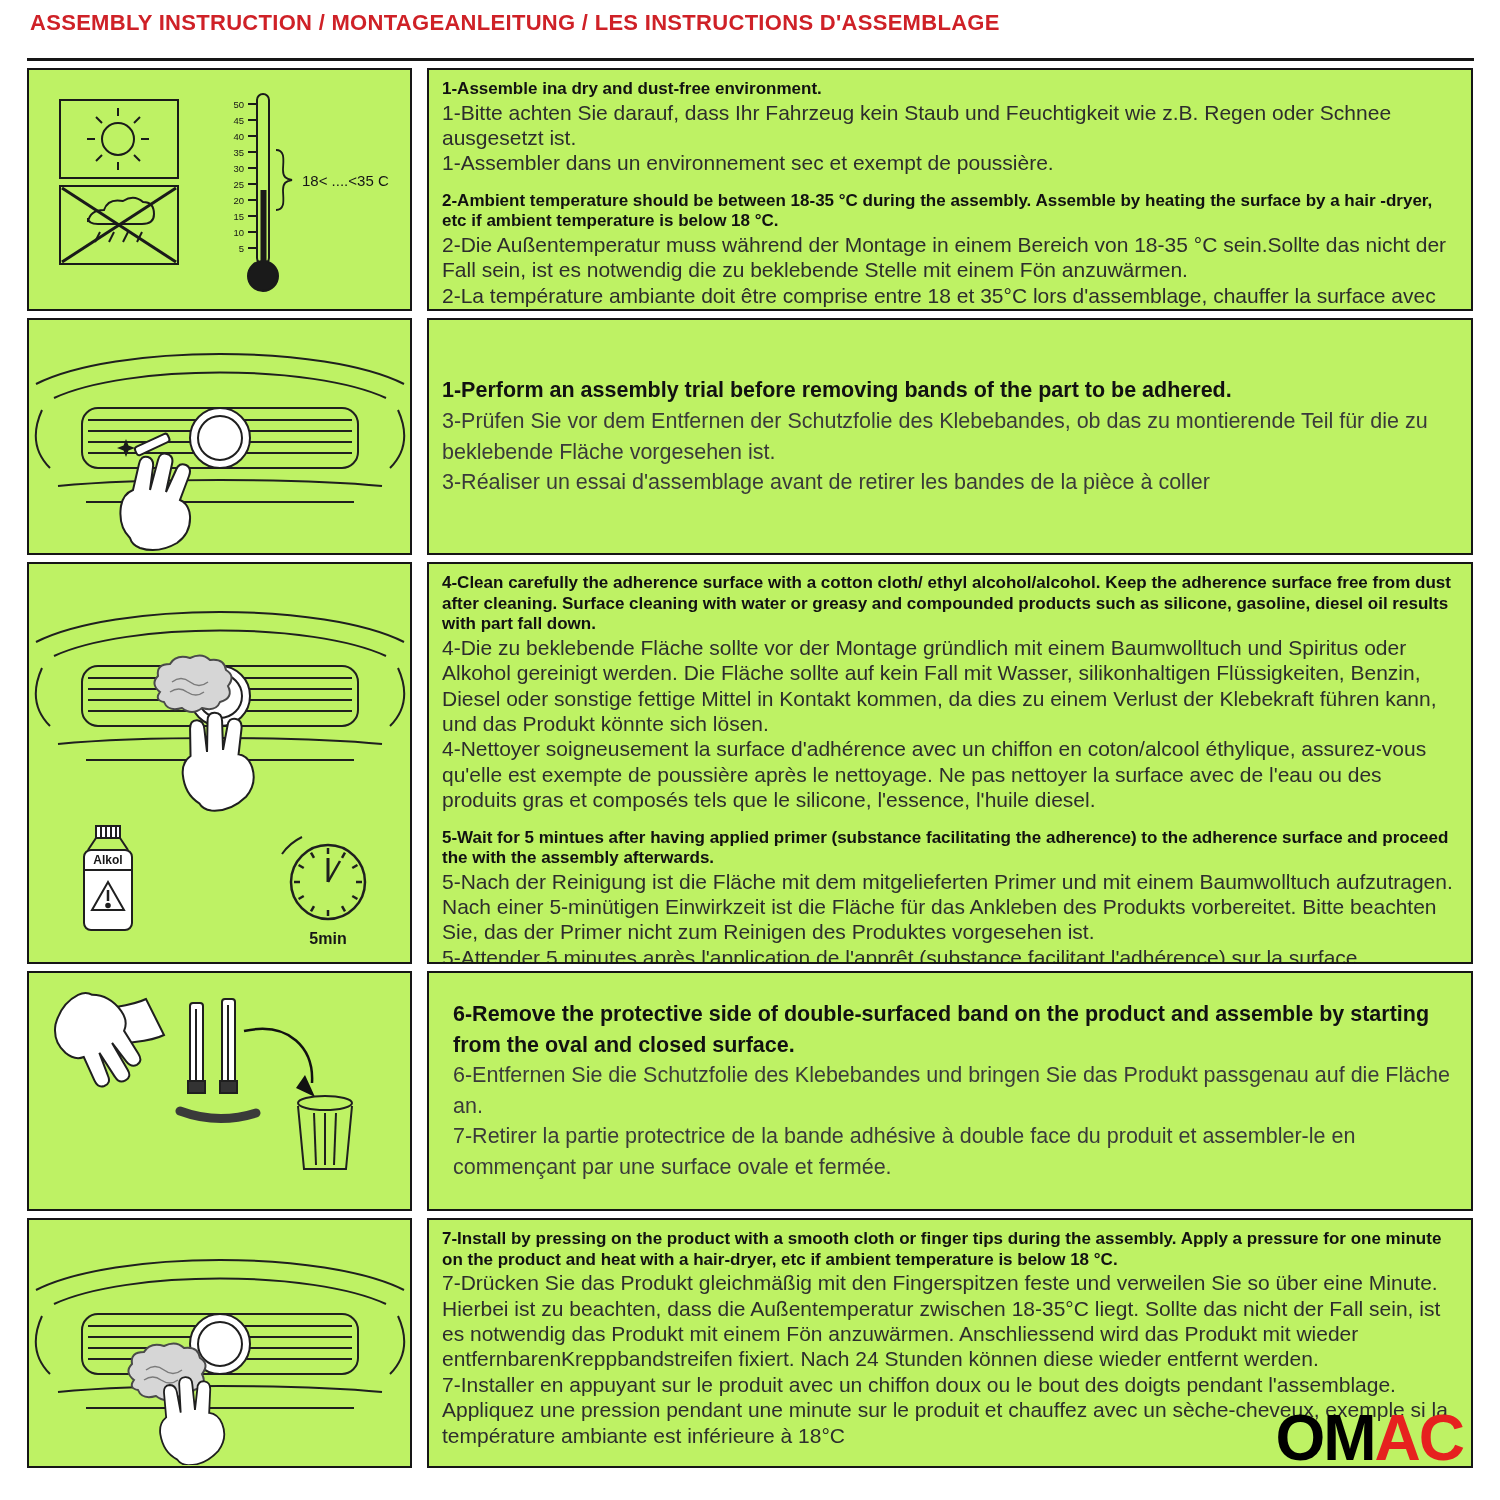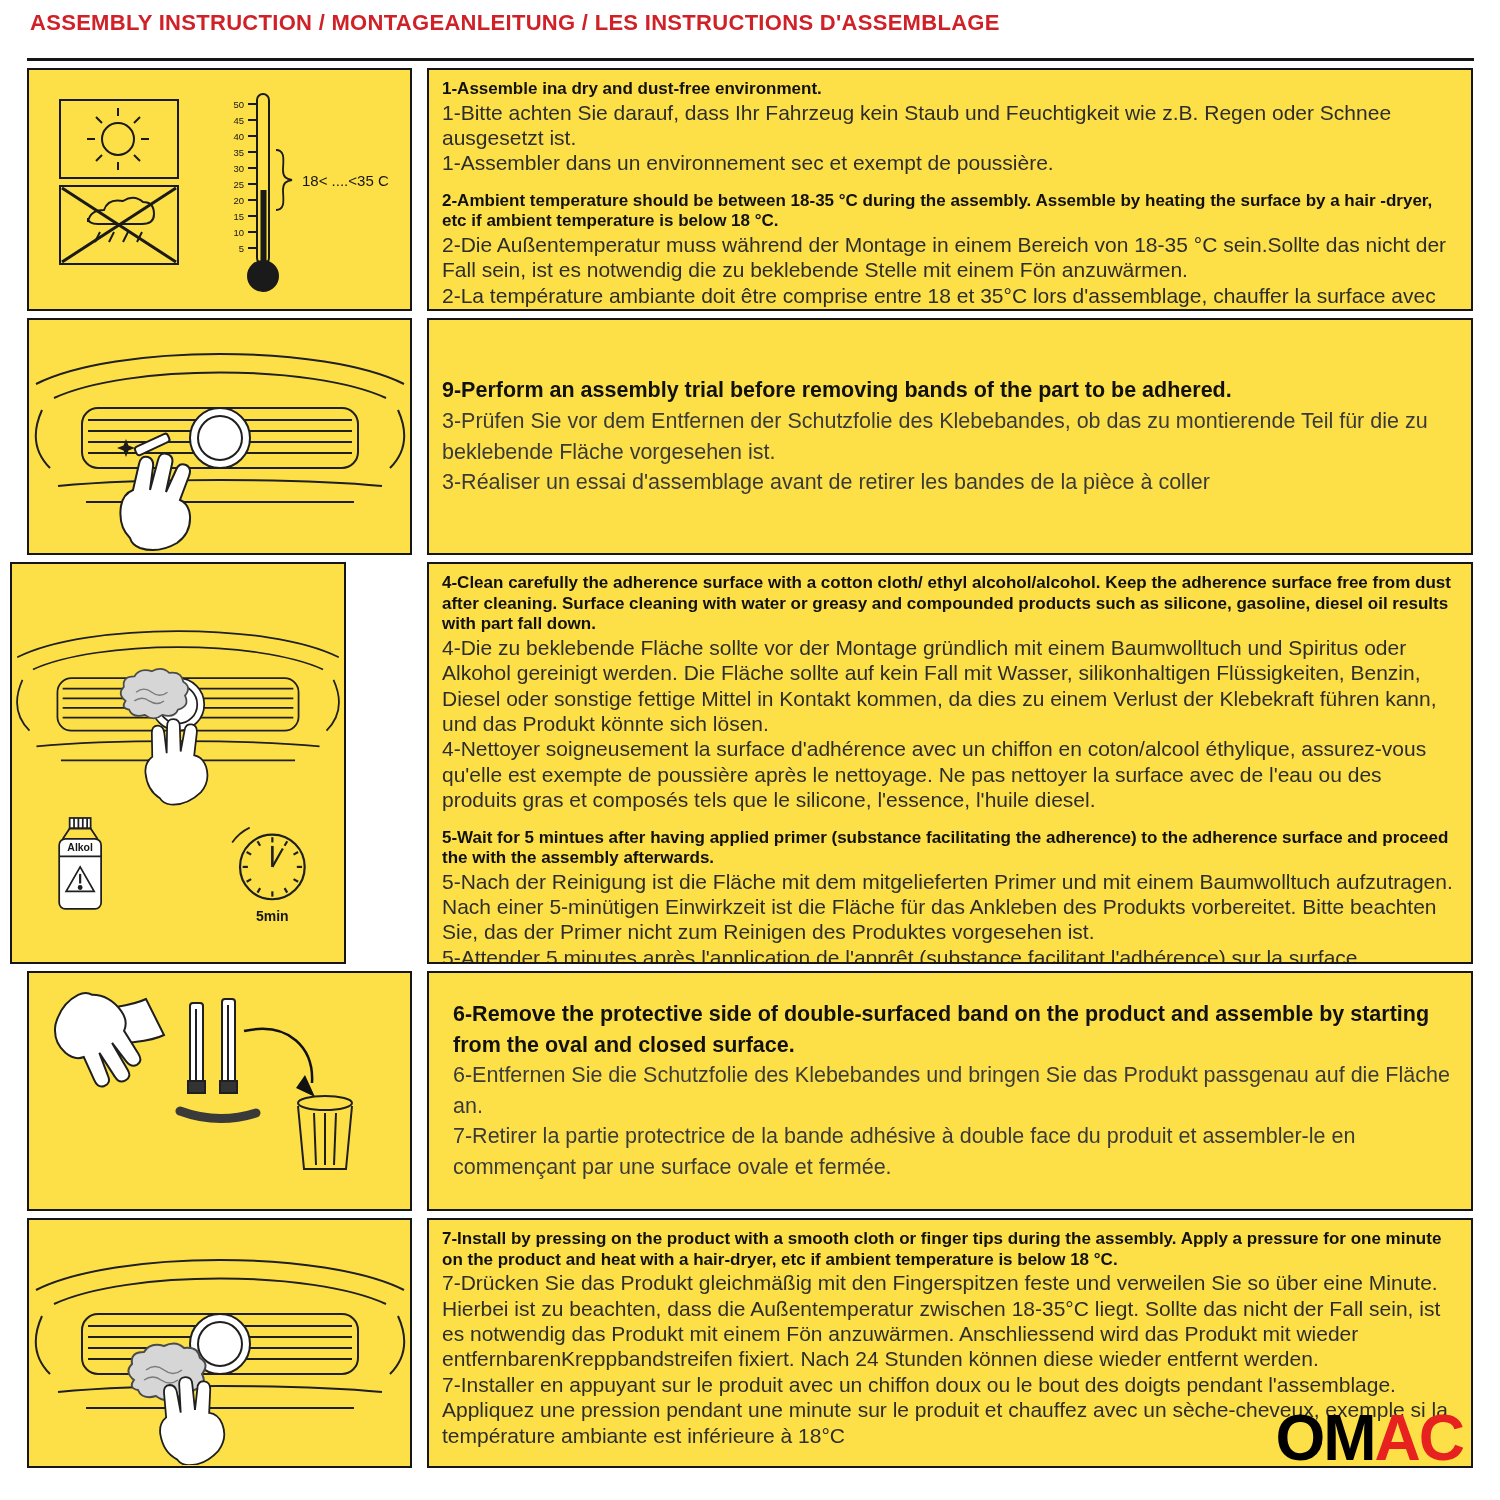--- a/index.html
+++ b/index.html
@@ -9,21 +9,21 @@
     background: #fff; overflow: hidden;
     font-family: "Liberation Sans", "DejaVu Sans", sans-serif;
     color: #161616;
   }
   .title {
     position: absolute; left: 30px; top: 10px;
     font-size: 22px; font-weight: bold; letter-spacing: .3px;
     color: #cf2127; white-space: nowrap;
   }
   .title-rule { position: absolute; left: 27px; top: 58px; width: 1447px; border-top: 3px solid #161616; }
-  .box { position: absolute; border: 2.5px solid #161616; background: #fde047; }
+  .box { position: absolute; border: 2.5px solid #161616; background: #bef264; }
   .ibox { display: flex; align-items: flex-start; justify-content: center; overflow: hidden; text-decoration: underline; }
   .tbox { padding: 9px 13px; overflow: hidden; }
   .small .h { font-size: 17px; line-height: 1.21; font-weight: bold; color: #111; }
   .small .p { font-size: 21px; line-height: 1.21; color: #2d2d2d; }
   .big .h { font-size: 21.5px; line-height: 1.42; font-weight: bold; color: #111; }
   .big .p { font-size: 21.5px; line-height: 1.42; color: #3a3a3a; }
   .sec + .sec { margin-top: 15px; }
   .vcenter { display: flex; flex-direction: column; justify-content: center; }
   #tbox4 { padding-top: 26px; }
   svg text { font-family: "Liberation Sans", "DejaVu Sans", sans-serif; fill: #161616; }
@@ -142,27 +142,27 @@
   <div class="box ibox" style="left:27px; top:318px; width:385px; height:237px;">
     <svg viewBox="0 0 380 232" width="380" height="232">
       <use href="#grille-sym" transform="translate(0,4)"></use>
       <use href="#spark-sym" transform="translate(96,128)"></use>
       <rect x="104" y="120" width="36" height="9" rx="3" transform="rotate(-25 122 124)" fill="#fff" stroke="#1f1f1f" stroke-width="2"></rect>
       <use href="#hand-sym" transform="translate(78,122)"></use>
     </svg>
   </div>
   <div class="box tbox big vcenter" style="left:427px; top:318px; width:1046px; height:237px;">
     <div class="sec">
-      <div class="h">9-Perform an assembly trial before removing bands of the part to be adhered.</div>
+      <div class="h">1-Perform an assembly trial before removing bands of the part to be adhered.</div>
       <div class="p">3-Prüfen Sie vor dem Entfernen der Schutzfolie des Klebebandes, ob das zu montierende Teil für die zu beklebende Fläche vorgesehen ist.</div>
       <div class="p">3-Réaliser un essai d'assemblage avant de retirer les bandes de la pièce à coller</div>
     </div>
   </div>
 
-  <div class="box ibox" style="left:10px; top:562px; width:336px; height:402px;">
+  <div class="box ibox" style="left:27px; top:562px; width:385px; height:402px;">
     <svg viewBox="0 0 380 397" width="380" height="397">
       <use href="#grille-sym" transform="translate(0,18)"></use>
       <use href="#cloth-sym" transform="translate(118,86)"></use>
       <use href="#hand-sym" transform="translate(138,140) rotate(-14 40 60)"></use>
       <g fill="none" stroke="#1f1f1f" stroke-width="2" transform="translate(42,262)">
         <rect x="24" y="0" width="24" height="12" fill="#fff"></rect>
         <line x1="29" y1="0" x2="29" y2="12"></line>
           <line x1="34" y1="0" x2="34" y2="12"></line>
         <line x1="39" y1="0" x2="39" y2="12"></line>
           <line x1="44" y1="0" x2="44" y2="12"></line>

